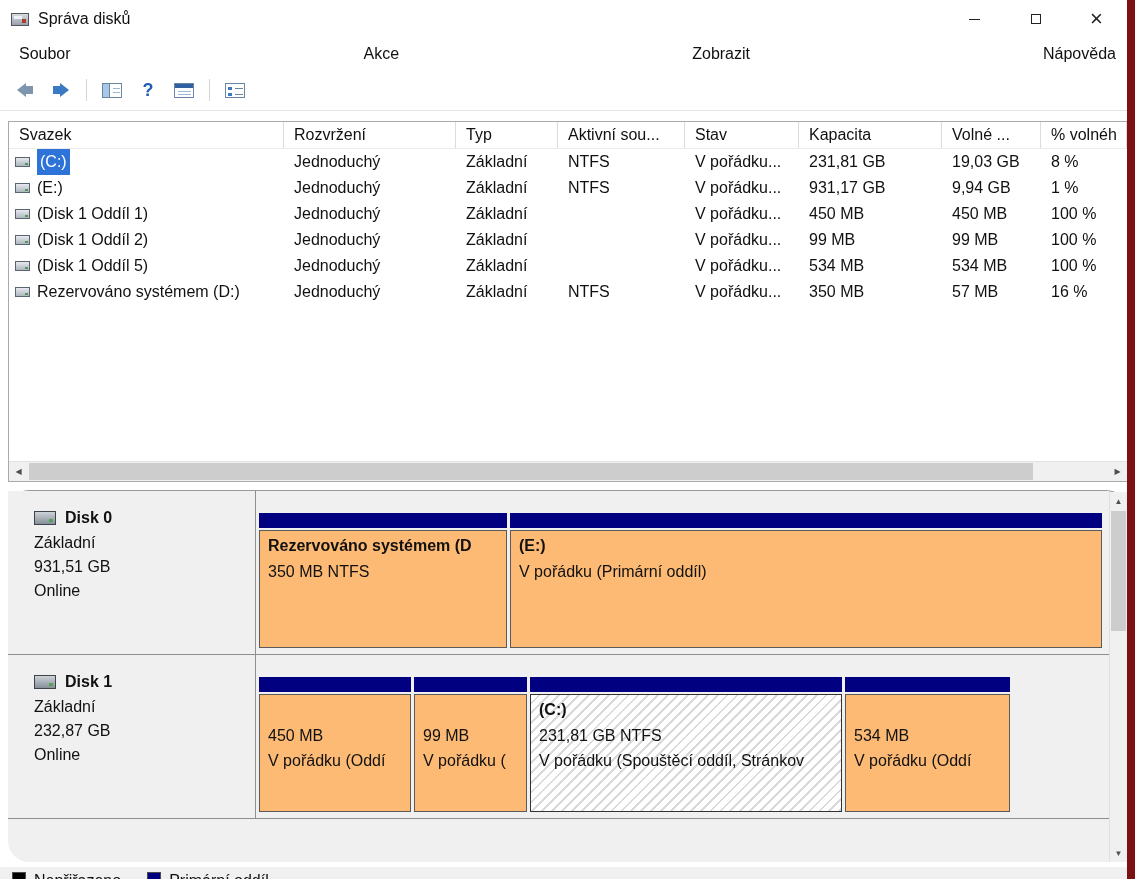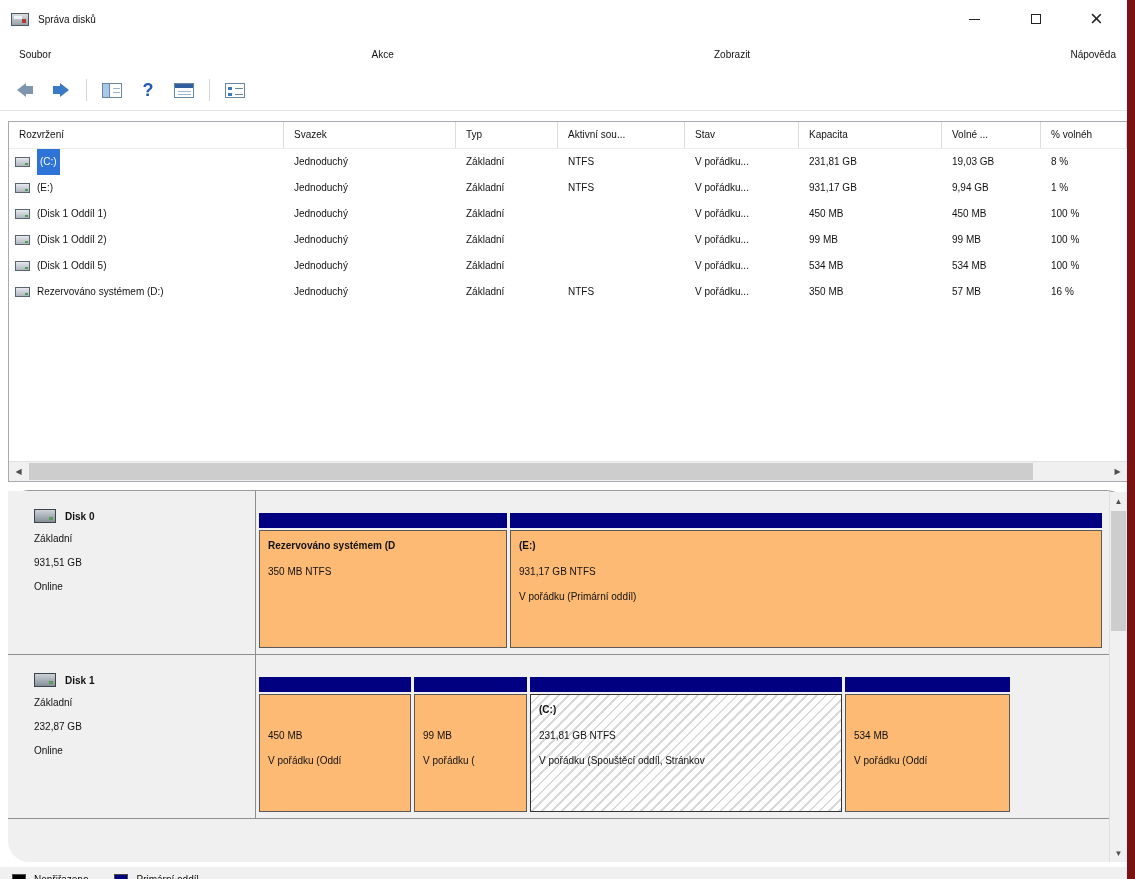--- a/index.html
+++ b/index.html
@@ -1,18 +1,18 @@
 <!DOCTYPE html>
 <html><head>
 <meta charset="utf-8">
 <style>
   html,body{margin:0;padding:0;}
   body{font-family:"Liberation Sans","DejaVu Sans",sans-serif;background:#ffffff;}
   *{box-sizing:border-box;cursor:default;}
-  .screen{position:relative;width:1135px;height:879px;background:#ffffff;overflow:hidden;font-size:10px;color:#111;}
+  .screen{position:relative;width:1135px;height:879px;background:#ffffff;overflow:hidden;font-size:16px;color:#111;}
   .edge-strip{position:absolute;top:0;right:0;width:8px;height:879px;background:#7c1113;}
   .window{position:absolute;left:0;top:0;width:1127px;height:879px;background:#fff;}
 
   
   .titlebar{height:38px;display:flex;align-items:center;padding-left:11px;}
   .app-icon{width:18px;height:13px;border:1px solid #4e565e;background:linear-gradient(#d9dde2,#98a1aa);position:relative;margin-right:9px;flex:0 0 auto;}
   .app-icon::before{content:"";position:absolute;left:2px;top:2px;width:8px;height:3px;background:#eef2f6;}
   .app-icon::after{content:"";position:absolute;right:2px;bottom:2px;width:4px;height:4px;background:#b03a2e;}
   .win-controls{margin-left:auto;display:flex;height:100%;}
   .win-btn{width:61px;height:100%;display:flex;align-items:center;justify-content:center;}
@@ -146,22 +146,22 @@
         </button>
       <span class="tb-sep"></span>
       <button class="tbtn">
           <span class="icon-list"></span>
         </button>
     </div>
 
     <div class="list-wrap">
       <div class="lv">
         <div class="lv-grid lv-head">
+          <div class="hcell">Svazek</div>
           <div class="hcell">Rozvržení</div>
-          <div class="hcell">Svazek</div>
           <div class="hcell">Typ</div>
           <div class="hcell">Aktivní sou...</div>
           <div class="hcell">Stav</div>
           <div class="hcell">Kapacita</div>
           <div class="hcell">Volné ...</div>
           <div class="hcell">% volnéh</div>
         </div>
 
         <div class="lv-grid lv-row">
           <div class="cell c-vol">
@@ -275,21 +275,20 @@
               <div class="part-band" style="background: rgb(0, 0, 128);"></div>
               <div class="part-body">
                 <div class="part-title">Rezervováno systémem  (D</div>
                 <div class="part-line">350 MB NTFS</div>
               </div>
             </div>
             <div class="part" style="width:592px">
               <div class="part-band" style="background: rgb(0, 0, 128);"></div>
               <div class="part-body">
                 <div class="part-title">(E:)</div>
-                <div class="part-line">931,17 GB NTFS</div>
                 <div class="part-line">V pořádku (Primární oddíl)</div>
               </div>
             </div>
           </div>
         </div>
 
         <div class="disk-row">
           <div class="disk-info">
             <div class="disk-head">
               <span class="disk-icon"></span>

